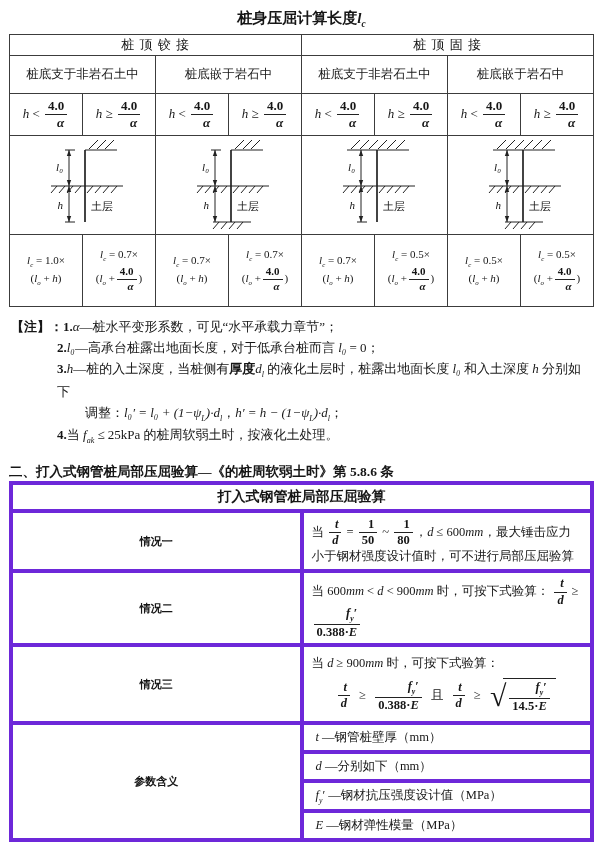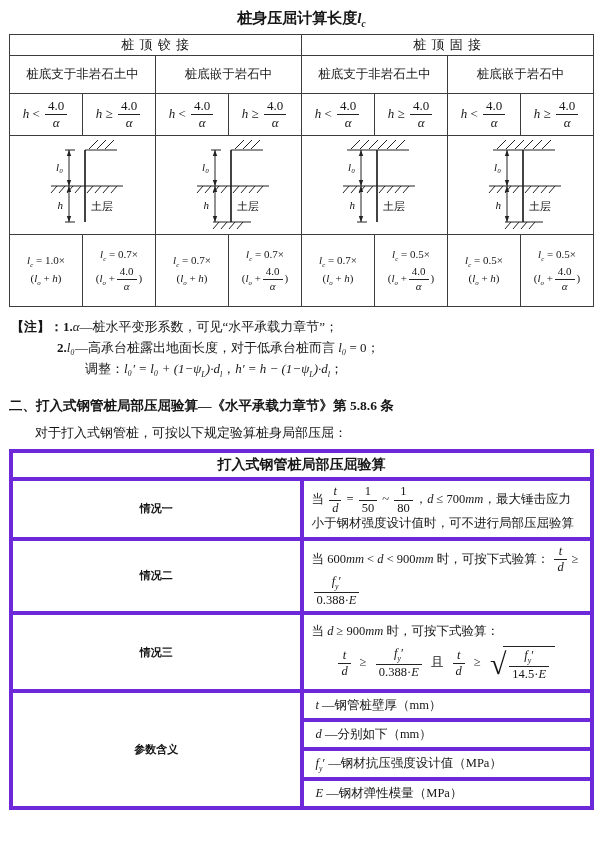--- a/index.html
+++ b/index.html
@@ -12,21 +12,21 @@
   }
   .page { padding:7px 9px 0 9px; }
 
   
   .doc-title { text-align:center; font-weight:bold; font-size:15px; margin:2px 0 5px 0; }
   .doc-title .mv { font-weight:bold; }
 
   
   .mv { font-style:italic; }
   sub { font-size:0.62em; font-style:italic; }
-  .frac { display:inline-block; vertical-align:middle; text-align:center; line-height:1.08; margin:0 2px; }
+  .frac { display:inline-block; vertical-align:middle; text-align:right; line-height:1.08; margin:0 2px;font-weight:bold; }
   .frac > .num { display:block; border-bottom:1px solid #222; padding:0 3px 1px 3px; }
   .frac > .den { display:block; padding:1px 3px 0 3px; }
   .sqrt { display:inline-flex; align-items:center; vertical-align:middle; }
   .sqrt .rad { font-size:30px; line-height:0.9; margin-right:-3px; font-style:normal; }
   .sqrt .rc { border-top:1.4px solid #222; padding:2px 4px 0 4px; display:inline-block; }
 
   
   table { width:100%; border-collapse:collapse; table-layout:fixed; }
   .t1 td, .t1 th { border:1px solid #3c3c3c; text-align:center; vertical-align:middle;
                    font-weight:normal; font-size:12.5px; padding:1px 2px; }
@@ -351,42 +351,47 @@
   </tbody>
     </table>
 
   <div class="notes">
     <div class="nline">
       <b>【注】：</b><b>1.</b><i class="mv">α</i><span>—桩水平变形系数，可见“水平承载力章节”；</span>
     </div>
     <div class="nline ind">
       <b>2.</b><i class="mv">l₀</i><span>—高承台桩露出地面长度，对于低承台桩而言 </span><i class="mv">l₀</i><span> = 0；</span>
     </div>
+    <div class="nline ind">
+      <b>3.</b><i class="mv">h</i><span>—桩的入土深度，当桩侧有</span><b>厚度</b><i class="mv">d</i><sub>l</sub><span> 的液化土层时，桩露出地面长度 </span><i class="mv">l₀</i><span> 和入土深度 </span><i class="mv">h</i><span> 分别如下</span>
+    </div>
     <div class="nline ind2">
       <span>调整：</span><i class="mv">l₀′ = l₀ + (1−ψ</i><sub>L</sub><i class="mv">)·d</i><sub>l</sub><span>，</span><i class="mv">h′ = h − (1−ψ</i><sub>L</sub><i class="mv">)·d</i><sub>l</sub><span>；</span>
     </div>
+    <div class="nline ind">
+      <b>4.</b><span>当 </span><i class="mv">f</i><sub>ak</sub><span> ≤ 25kPa 的桩周软弱土时，按液化土处理。</span>
+    </div>
   </div>
 
-  <div class="sec-heading">二、打入式钢管桩局部压屈验算—《水平承载力章节》第 5.8.6 条</div>
-  <div class="sec-intro">对于打入式钢管桩，可按以下规定验算桩身局部压屈：</div>
+  <div class="sec-heading">二、打入式钢管桩局部压屈验算—《的桩周软弱土时》第 5.8.6 条</div>
 
   <table class="t2">
     <tbody>
         <tr>
       <td class="ttl" colspan="2">打入式钢管桩局部压屈验算</td>
     </tr>
     <tr class="rc1">
       <th class="lbl">情况一</th>
       <td class="body">
         <span>当</span>
         <span class="frac"><span class="num mv">t</span><span class="den mv">d</span></span>
         <span>=</span>
         <span class="frac"><span class="num">1</span><span class="den">50</span></span>
         <span>~</span>
-        <span class="frac"><span class="num">1</span><span class="den">80</span></span><span>，</span><i class="mv">d</i><span> ≤ 700</span><i class="mv">mm</i><span>，最大锤击应力小于钢材强度设计值时，可不进行局部压屈验算</span>
+        <span class="frac"><span class="num">1</span><span class="den">80</span></span><span>，</span><i class="mv">d</i><span> ≤ 600</span><i class="mv">mm</i><span>，最大锤击应力小于钢材强度设计值时，可不进行局部压屈验算</span>
       </td>
     </tr>
     <tr class="rc2">
       <th class="lbl">情况二</th>
       <td class="body">
         <span>当 600</span><i class="mv">mm</i><span> &lt; </span><i class="mv">d</i><span> &lt; 900</span><i class="mv">mm</i><span> 时，可按下式验算：</span>
         <span class="frac"><span class="num mv">t</span><span class="den mv">d</span></span>
         <span>≥</span>
         <span class="frac"><span class="num"><i class="mv">f</i><sub>y</sub><span>′</span></span><span class="den"><span>0.388·</span><i class="mv">E</i></span></span>
       </td>

